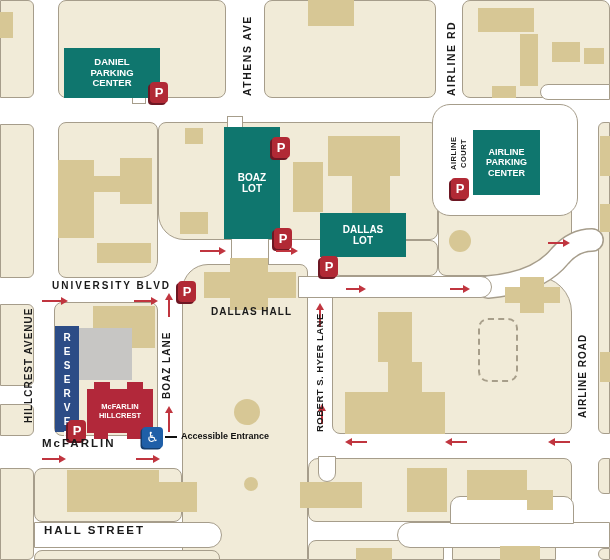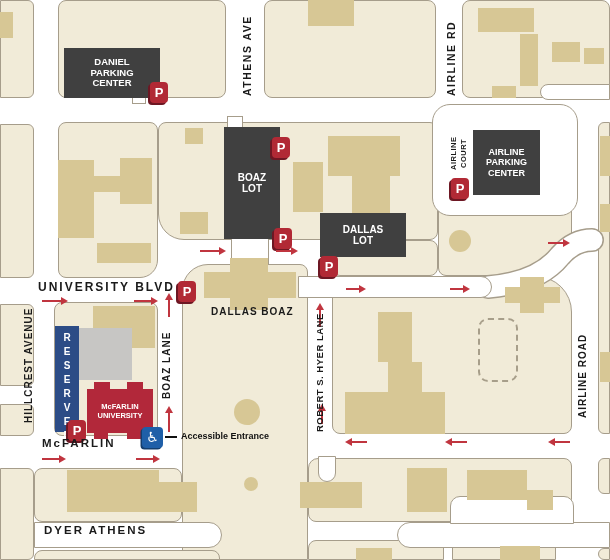--- a/index.html
+++ b/index.html
@@ -9,21 +9,21 @@
     font-family:"Liberation Sans","DejaVu Sans",sans-serif;
   }
   #map *{position:absolute;box-sizing:border-box;}
   .blk{background:#f1ebd8;border:1px solid #a69d8b;z-index:1;}
   .road{background:#ffffff;border:1px solid #a69d8b;z-index:2;}
   #curves{left:0;top:0;z-index:2;}
   .bld{background:#d7c795;z-index:3;}
   .gbld{background:#c7c6c4;z-index:3;}
   .dashedb{background:transparent;border:2px dashed #a79e8a;border-radius:10px;z-index:3;}
   .tree{background:#d7c795;border-radius:50%;z-index:3;}
-  .lot{background:#404040;z-index:5;color:#fff;display:flex;flex-direction:column;
+  .lot{background:#0f766e;z-index:5;color:#fff;display:flex;flex-direction:column;
        align-items:center;justify-content:center;text-align:center;
        font-weight:bold;line-height:1.15;}
   .psign{width:18px;height:21px;background:#b12935;border-radius:4px;z-index:6;
          box-shadow:-2px 2px 0 0 #6d1723;color:#fff;font-weight:bold;font-size:13px;
          line-height:21px;text-align:center;}
   .slab{color:#1a1a1a;font-weight:bold;z-index:7;white-space:nowrap;}
   .vlab{color:#1a1a1a;font-weight:bold;z-index:7;white-space:nowrap;
         writing-mode:vertical-rl;transform:rotate(180deg);text-align:center;}
   .arrow{z-index:6;}
   .arrow .shaft{background:#c0353f;}
@@ -51,21 +51,21 @@
   <div class="reserved" style="left:55px;top:326px;height:106px;">
     <span>RESERVED</span>
   </div>
 
   <div class="aud" style="left:94px;top:382px;width:16px;height:10px;"></div>
   <div class="aud" style="left:127px;top:382px;width:16px;height:10px;"></div>
   <div class="aud" style="left:94px;top:431px;width:14px;height:8px;"></div>
   <div class="aud" style="left:127px;top:431px;width:14px;height:8px;"></div>
   <div class="aud aud-main" style="left:87px;top:389px;width:66px;height:44px;">
     <span style="position:static;">McFARLIN</span>
-    <span style="position:static;">UNIVERSITY</span>
+    <span style="position:static;">HILLCREST</span>
   </div>
 
   <div class="access" style="left:142px;top:427px;">
     <span style="position:static;">♿</span>
   </div>
   <div class="dashline" style="left:165px;top:436px;width:12px;"></div>
   <div class="acclabel" style="left:181px;top:431px;">Accessible Entrance</div>
 <div class="blk" style="left: 0px; top: 0px; width: 34px; height: 98px; border-radius: 0px 6px 6px 0px;"></div>
     <div class="blk" style="left: 0px; top: 124px; width: 34px; height: 154px; border-radius: 0px 6px 6px 0px;"></div>
     <div class="blk" style="left: 0px; top: 304px; width: 34px; height: 82px; border-radius: 0px 6px 6px 0px;"></div>
@@ -159,24 +159,24 @@
       <span style="position: static;">PARKING</span>
       <span style="position: static;">CENTER</span>
     </div>
     <div class="psign" style="left: 150px; top: 82px;">P</div>
     <div class="psign" style="left: 272px; top: 137px;">P</div>
     <div class="psign" style="left: 274px; top: 228px;">P</div>
     <div class="psign" style="left: 320px; top: 256px;">P</div>
     <div class="psign" style="left: 178px; top: 281px;">P</div>
     <div class="psign" style="left: 451px; top: 178px;">P</div>
     <div class="psign" style="left: 68px; top: 420px;">P</div>
-    <div class="slab" style="left: 38px; top: 280px; font-size: 12px; letter-spacing: 2px;">UNIVERSITY BLVD</div>
+    <div class="slab" style="left: 52px; top: 280px; font-size: 10px; letter-spacing: 2px;">UNIVERSITY BLVD</div>
     <div class="slab" style="left: 42px; top: 437px; font-size: 11.5px; letter-spacing: 2px;">McFARLIN</div>
-    <div class="slab" style="left: 44px; top: 524px; font-size: 11.5px; letter-spacing: 2px;">DYER ATHENS</div>
-    <div class="slab" style="left: 211px; top: 306px; font-size: 10px; letter-spacing: 1px;">DALLAS BOAZ</div>
+    <div class="slab" style="left: 44px; top: 524px; font-size: 11.5px; letter-spacing: 2px;">HALL STREET</div>
+    <div class="slab" style="left: 211px; top: 306px; font-size: 10px; letter-spacing: 1px;">DALLAS HALL</div>
     <div class="vlab" style="left: 241px; top: 12px; font-size: 10.5px; letter-spacing: 1.5px; height: 88px; width: 16px;">ATHENS AVE</div>
     <div class="vlab" style="left: 445px; top: 14px; font-size: 10.5px; letter-spacing: 1.5px; height: 88px; width: 16px;">AIRLINE RD</div>
     <div class="vlab" style="left: 449px; top: 126px; font-size: 7.5px; letter-spacing: 0.5px; height: 54px; width: 16px;">AIRLINE</div>
     <div class="vlab" style="left: 459px; top: 126px; font-size: 7.5px; letter-spacing: 0.5px; height: 54px; width: 16px;">COURT</div>
     <div class="vlab" style="left: 23px; top: 294px; font-size: 10px; letter-spacing: 1px; height: 142px; width: 16px;">HILLCREST AVENUE</div>
     <div class="vlab" style="left: 161px; top: 316px; font-size: 10px; letter-spacing: 1px; height: 98px; width: 16px;">BOAZ LANE</div>
     <div class="vlab" style="left: 314px; top: 282px; font-size: 9.5px; letter-spacing: 0.5px; height: 182px; width: 16px;">ROBERT S. HYER LANE</div>
     <div class="vlab" style="left: 577px; top: 314px; font-size: 10px; letter-spacing: 1px; height: 124px; width: 16px;">AIRLINE ROAD</div>
     <div class="arrow" style="left: 42px; top: 297px; width: 26px; height: 8px;">
       <div class="shaft" style="left: 0px; top: 3px; width: 20px; height: 1.6px;"></div>

